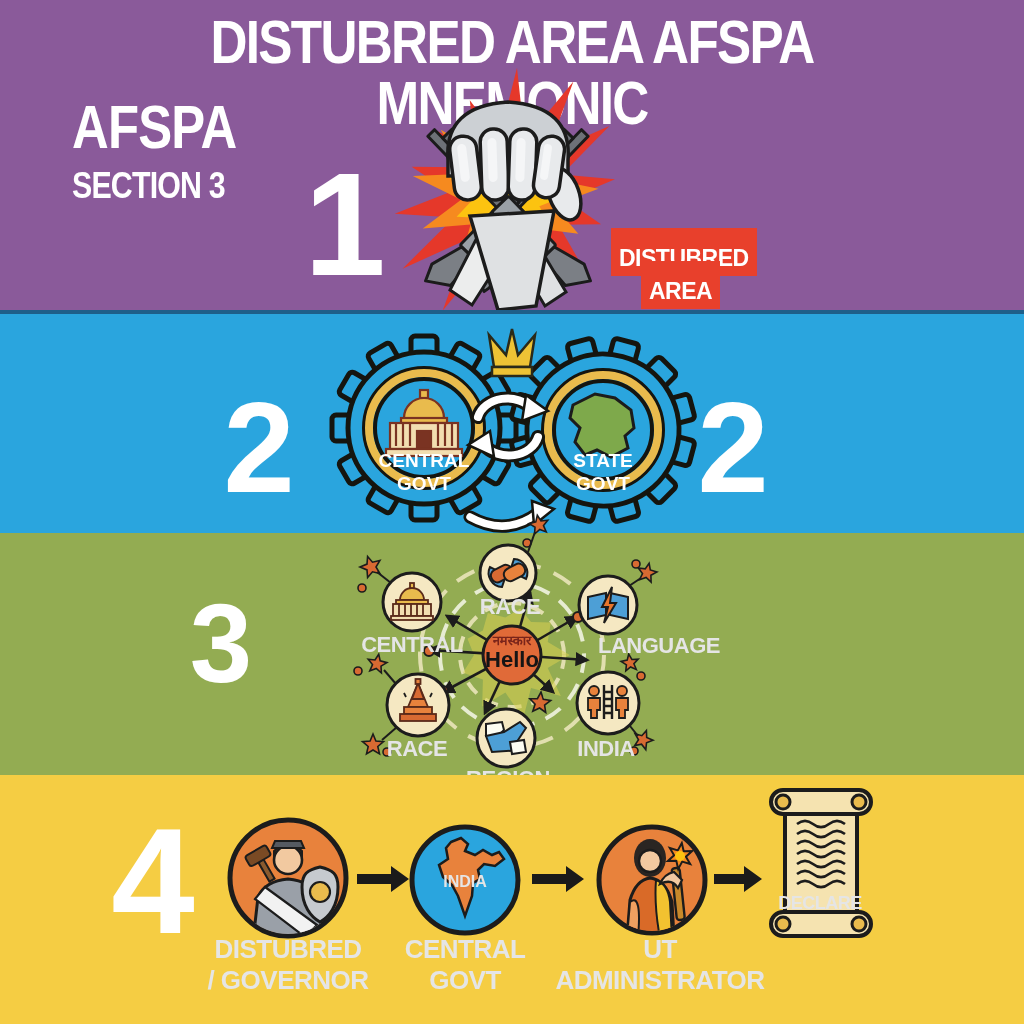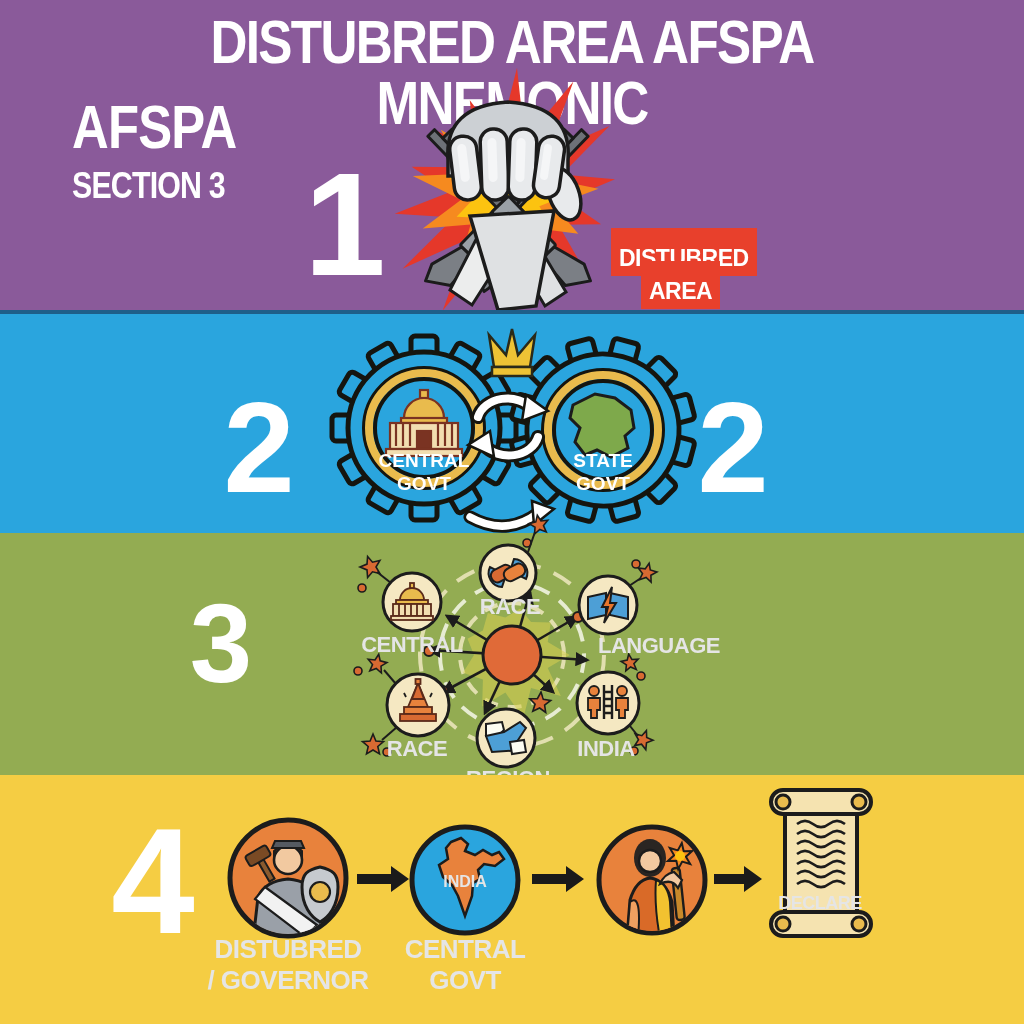--- a/index.html
+++ b/index.html
@@ -282,20 +282,24 @@
     <g stroke="#1c1c1c" stroke-width="2">
       <line x1="66" y1="63" x2="52" y2="52"></line>
         <line x1="71" y1="164" x2="59" y2="150"></line>
       <line x1="72" y1="207" x2="57" y2="220"></line>
         <line x1="304" y1="66" x2="316" y2="58"></line>
       <line x1="305" y1="206" x2="313" y2="216"></line>
         <line x1="203" y1="32" x2="210" y2="12"></line>
     </g>
   </svg>
 
+  <div class="hello">
+    <div class="hin">नमस्कार</div>
+    <div class="eng">Hello</div>
+  </div>
 
   <div class="klbl" style="left:460px;top:594px;width:100px;font-size:22px;">RACE</div>
   <div class="klbl" style="left:342px;top:632px;width:140px;font-size:22px;">CENTRAL</div>
   <div class="klbl" style="left:541px;top:633px;width:140px;font-size:22px;padding-left:48px;">LANGUAGE</div>
   <div class="klbl" style="left:367px;top:736px;width:100px;font-size:22px;">RACE</div>
   <div class="klbl" style="left:536px;top:736px;width:140px;font-size:22px;">INDIA</div>
   <div class="klbl" style="left:448px;top:766px;width:120px;font-size:22px;">REGION</div>
 
   <div class="band" style="top:775px;height:249px;background:#f5cd43;"></div>
 
@@ -386,14 +390,18 @@
   <div class="klbl" style="left:775px;top:893px;width:90px;font-size:18px;">DECLARE</div>
 
   <div class="klbl" style="left:188px;top:934px;width:200px;font-size:26px;">
     <div>DISTUBRED</div>
     <div>/ GOVERNOR</div>
   </div>
   <div class="klbl" style="left:385px;top:934px;width:160px;font-size:26px;">
     <div>CENTRAL</div>
     <div>GOVT</div>
   </div>
+  <div class="klbl" style="left:540px;top:934px;width:240px;font-size:26px;">
+    <div>UT</div>
+    <div>ADMINISTRATOR</div>
+  </div>
 
 </div>
 
 </body></html>

